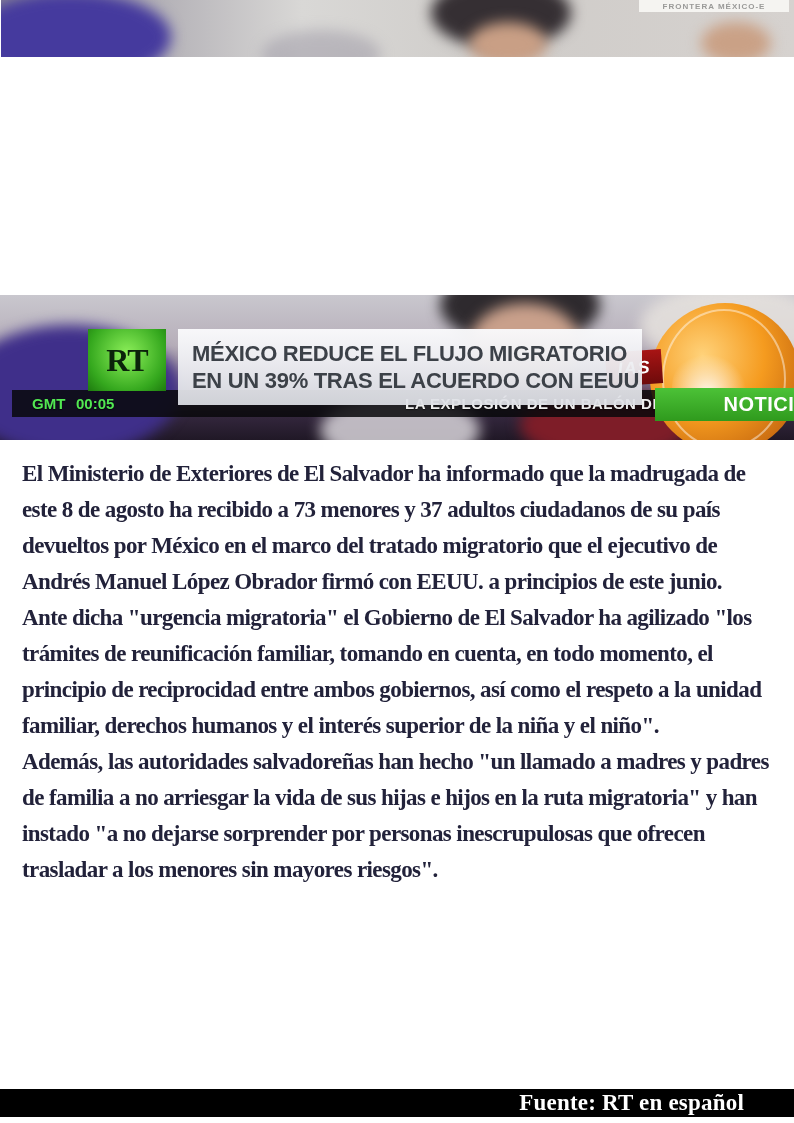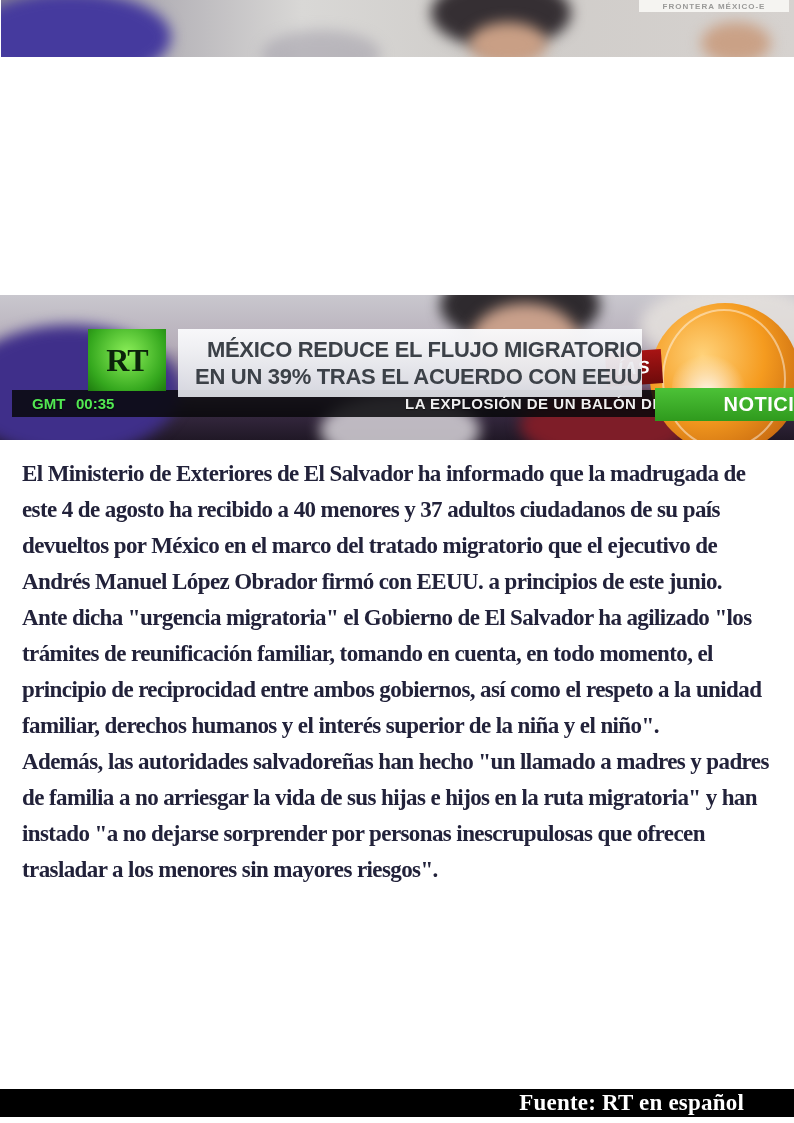--- a/index.html
+++ b/index.html
@@ -35,23 +35,23 @@
   .tv-purple{left:-40px;top:30px;width:220px;height:130px;background:#3f2f8a;}
   .tv-red{left:520px;top:95px;width:170px;height:70px;background:#7e1d28;}
   .tv-shirt{left:320px;top:100px;width:160px;height:70px;background:#d8d4da;opacity:.85;}
   .tv-light{left:640px;top:-10px;width:180px;height:80px;background:#e8e4df;opacity:.8;}
 
   .rt-logo{position:absolute;left:88px;top:34px;width:78px;height:62px;z-index:3;
     background:radial-gradient(circle at 50% 40%,#8df05a 0%,#35a81e 70%,#1d7a0e 100%);
     display:flex;align-items:center;justify-content:center;}
   .rt-logo span{font-family:"Liberation Serif",serif;font-weight:bold;font-size:32px;
     color:#0b230b;letter-spacing:-1px;}
-  .headline-banner{position:absolute;left:178px;top:34px;width:464px;height:68px;z-index:3;
+  .headline-banner{position:absolute;left:178px;top:34px;width:464px;height:76px;z-index:3;
     background:linear-gradient(180deg,rgba(250,250,252,.96) 0%,rgba(222,224,230,.93) 100%);
-    display:flex;flex-direction:column;justify-content:center;padding-left:14px;box-sizing:border-box;align-items:flex-end;}
+    display:flex;flex-direction:column;justify-content:center;padding-left:14px;box-sizing:border-box;}
   .headline-banner div{color:#3c4148;font-weight:bold;font-size:22px;line-height:27px;
     letter-spacing:-.3px;}
   .globe{position:absolute;left:650px;top:8px;width:150px;height:150px;border-radius:50%;z-index:1;
     background:radial-gradient(circle at 35% 35%,#ffd27a 0%,#f59b1f 45%,#c86a10 80%,#8a4a0a 100%);}
   .globe::before{content:"";position:absolute;left:12px;top:6px;width:120px;height:136px;
     border-radius:50%;border:2px solid rgba(255,255,255,.45);}
   .globe::after{content:"";position:absolute;left:22px;top:48px;width:78px;height:70px;
     border-radius:50%;background:radial-gradient(ellipse at 45% 60%,rgba(255,255,255,.9) 0%,rgba(255,255,255,0) 65%);}
   .globe-ribbon{position:absolute;left:606px;top:56px;width:56px;height:34px;z-index:2;
     background:linear-gradient(180deg,#a81414 0%,#6e0b0b 100%);transform:rotate(-4deg);
@@ -111,28 +111,28 @@
       <span>RT</span>
     </div>
 
     <div class="headline-banner">
       <div>MÉXICO REDUCE EL FLUJO MIGRATORIO</div>
       <div>EN UN 39% TRAS EL ACUERDO CON EEUU</div>
     </div>
 
     <div class="ticker">
       <span class="tk-gmt">GMT</span>
-      <span class="tk-time">00:35</span>
+      <span class="tk-time">00:05</span>
       <span class="tk-right">LA EXPLOSIÓN DE UN BALÓN DE OXI</span>
     </div>
     <div class="noticias">NOTICIAS</div>
   </div>
 
   <div class="article">
-    <p>El Ministerio de Exteriores de El Salvador ha informado que la madrugada de este 4 de agosto ha recibido a 40 menores y 37 adultos ciudadanos de su país devueltos por México en el marco del tratado migratorio que el ejecutivo de Andrés Manuel López Obrador firmó con EEUU. a principios de este junio.</p>
+    <p>El Ministerio de Exteriores de El Salvador ha informado que la madrugada de este 8 de agosto ha recibido a 73 menores y 37 adultos ciudadanos de su país devueltos por México en el marco del tratado migratorio que el ejecutivo de Andrés Manuel López Obrador firmó con EEUU. a principios de este junio.</p>
     <p>Ante dicha "urgencia migratoria" el Gobierno de El Salvador ha agilizado "los trámites de reunificación familiar, tomando en cuenta, en todo momento, el principio de reciprocidad entre ambos gobiernos, así como el respeto a la unidad familiar, derechos humanos y el interés superior de la niña y el niño".</p>
     <p>Además, las autoridades salvadoreñas han hecho "un llamado a madres y padres de familia a no arriesgar la vida de sus hijas e hijos en la ruta migratoria" y han instado "a no dejarse sorprender por personas inescrupulosas que ofrecen trasladar a los menores sin mayores riesgos".</p>
   </div>
 
   <div class="footer-bar">
     <span>Fuente: RT en español</span>
   </div>
 
 </div>
 

